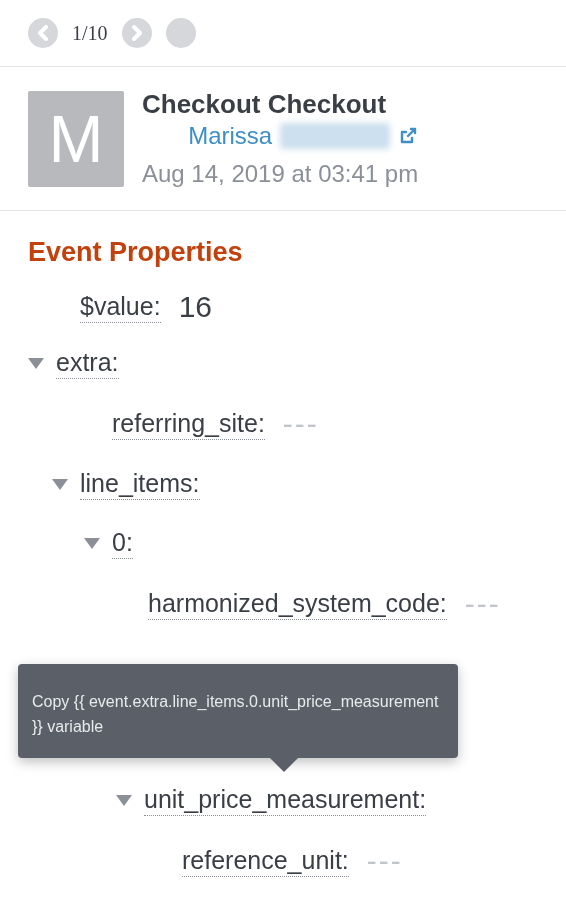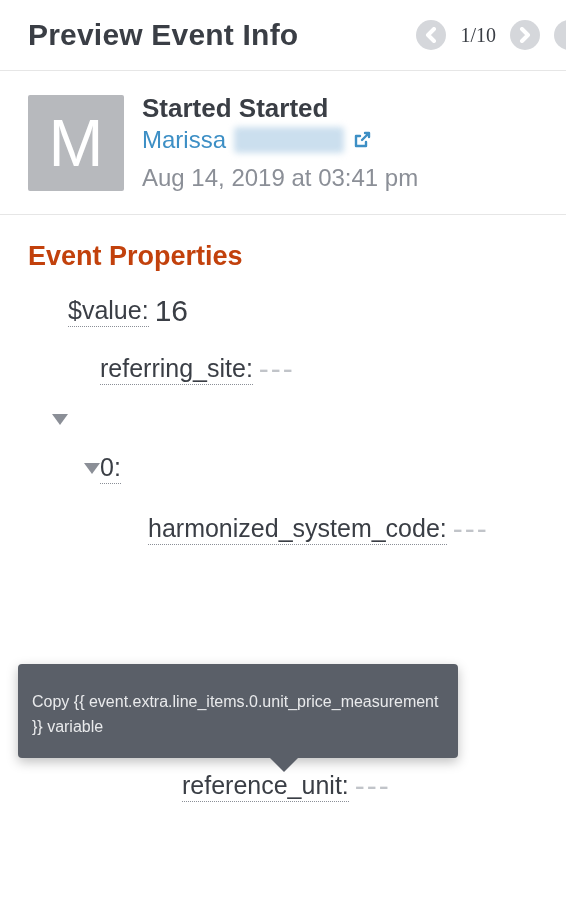--- a/index.html
+++ b/index.html
@@ -79,20 +79,21 @@
   .event-name {
     font-size: 26px;
     font-weight: 600;
     color: #3a3e45;
   }
   .user-line {
     font-size: 24px;
     display:flex;
     align-items:center;
     gap:8px;
+    justify-content:flex-end;
   }
   .user-name { color: #3d8fc5; }
   .blur-strip {
     display:inline-block;
     width: 110px;
     height: 26px;
     background: #cbdfee;
     filter: blur(3px);
     border-radius: 3px;
   }
@@ -110,20 +111,21 @@
   .props-title {
     font-size: 27px;
     font-weight: 600;
     color: #c2410c;
     margin-bottom: 22px;
   }
 
   .row {
     display: flex;
     align-items: center;
+    gap: 12px;
     margin-bottom: 28px;
   }
   .caret {
     width: 0; height: 0;
     border-left: 8px solid transparent;
     border-right: 8px solid transparent;
     border-top: 11px solid #8b8f97;
     flex: 0 0 auto;
     cursor: pointer;
   }
@@ -175,21 +177,20 @@
     border-top: 14px solid #5a5f68;
   }
 
   
   .after-tooltip { margin-top: 164px; }
 </style>
 </head>
 <body>
 
 <div class="header">
-  <div class="header-title">Preview Event Info</div>
   <div class="pager">
     <div class="pager-btn">
       <svg width="14" height="16" viewBox="0 0 14 16">
         <path d="M10 2 L4 8 L10 14" stroke="#ffffff" stroke-width="4" fill="none" stroke-linecap="round" stroke-linejoin="round"></path>
       </svg>
     </div>
     <div class="pager-count">
       <span>1</span>/<span>10</span>
     </div>
     <div class="pager-btn">
@@ -199,21 +200,21 @@
     </div>
     <div class="pager-btn cut"></div>
   </div>
 </div>
 
 <div class="event-summary">
   <div class="avatar">
     <span class="avatar-letter">M</span>
   </div>
   <div class="event-meta">
-    <div class="event-name">Started Started</div>
+    <div class="event-name">Checkout Checkout</div>
     <div class="user-line">
       <a class="user-name">Marissa</a>
       <span class="blur-strip"></span>
       <span class="open-icon">
         <svg width="20" height="20" viewBox="0 0 20 20">
           <path d="M4 4 h8 M12 4 v8 M12 4 L4 12" stroke="none"></path>
           <path d="M13 3 h4 v4 M17 3 L10 10" stroke="#3d8fc5" stroke-width="2.4" fill="none" stroke-linecap="round" stroke-linejoin="round"></path>
           <path d="M14 12 v4 H4 V6 h4" stroke="#3d8fc5" stroke-width="2.4" fill="none" stroke-linecap="round" stroke-linejoin="round"></path>
         </svg>
       </span>
@@ -224,29 +225,34 @@
 
 <div class="props">
   <div class="props-title">Event Properties</div>
 
   <div class="row indent-1 tight">
     <span class="caret-placeholder"></span>
     <span class="key">$value:</span>
     <span class="val">16</span>
   </div>
 
+  <div class="row">
+    <span class="caret"></span>
+    <span class="key">extra:</span>
+  </div>
 
   <div class="row indent-2">
     <span class="caret-placeholder"></span>
     <span class="key">referring_site:</span>
     <span class="val empty">---</span>
   </div>
 
   <div class="row indent-1">
     <span class="caret"></span>
+    <span class="key">line_items:</span>
   </div>
 
   <div class="row indent-2">
     <span class="caret"></span>
     <span class="key">0:</span>
   </div>
 
   <div class="row indent-4" style="margin-bottom:10px;">
     <span class="key" style="white-space:nowrap;text-align:center;">harmonized_system_code:</span>
     <span class="val empty">---</span>

